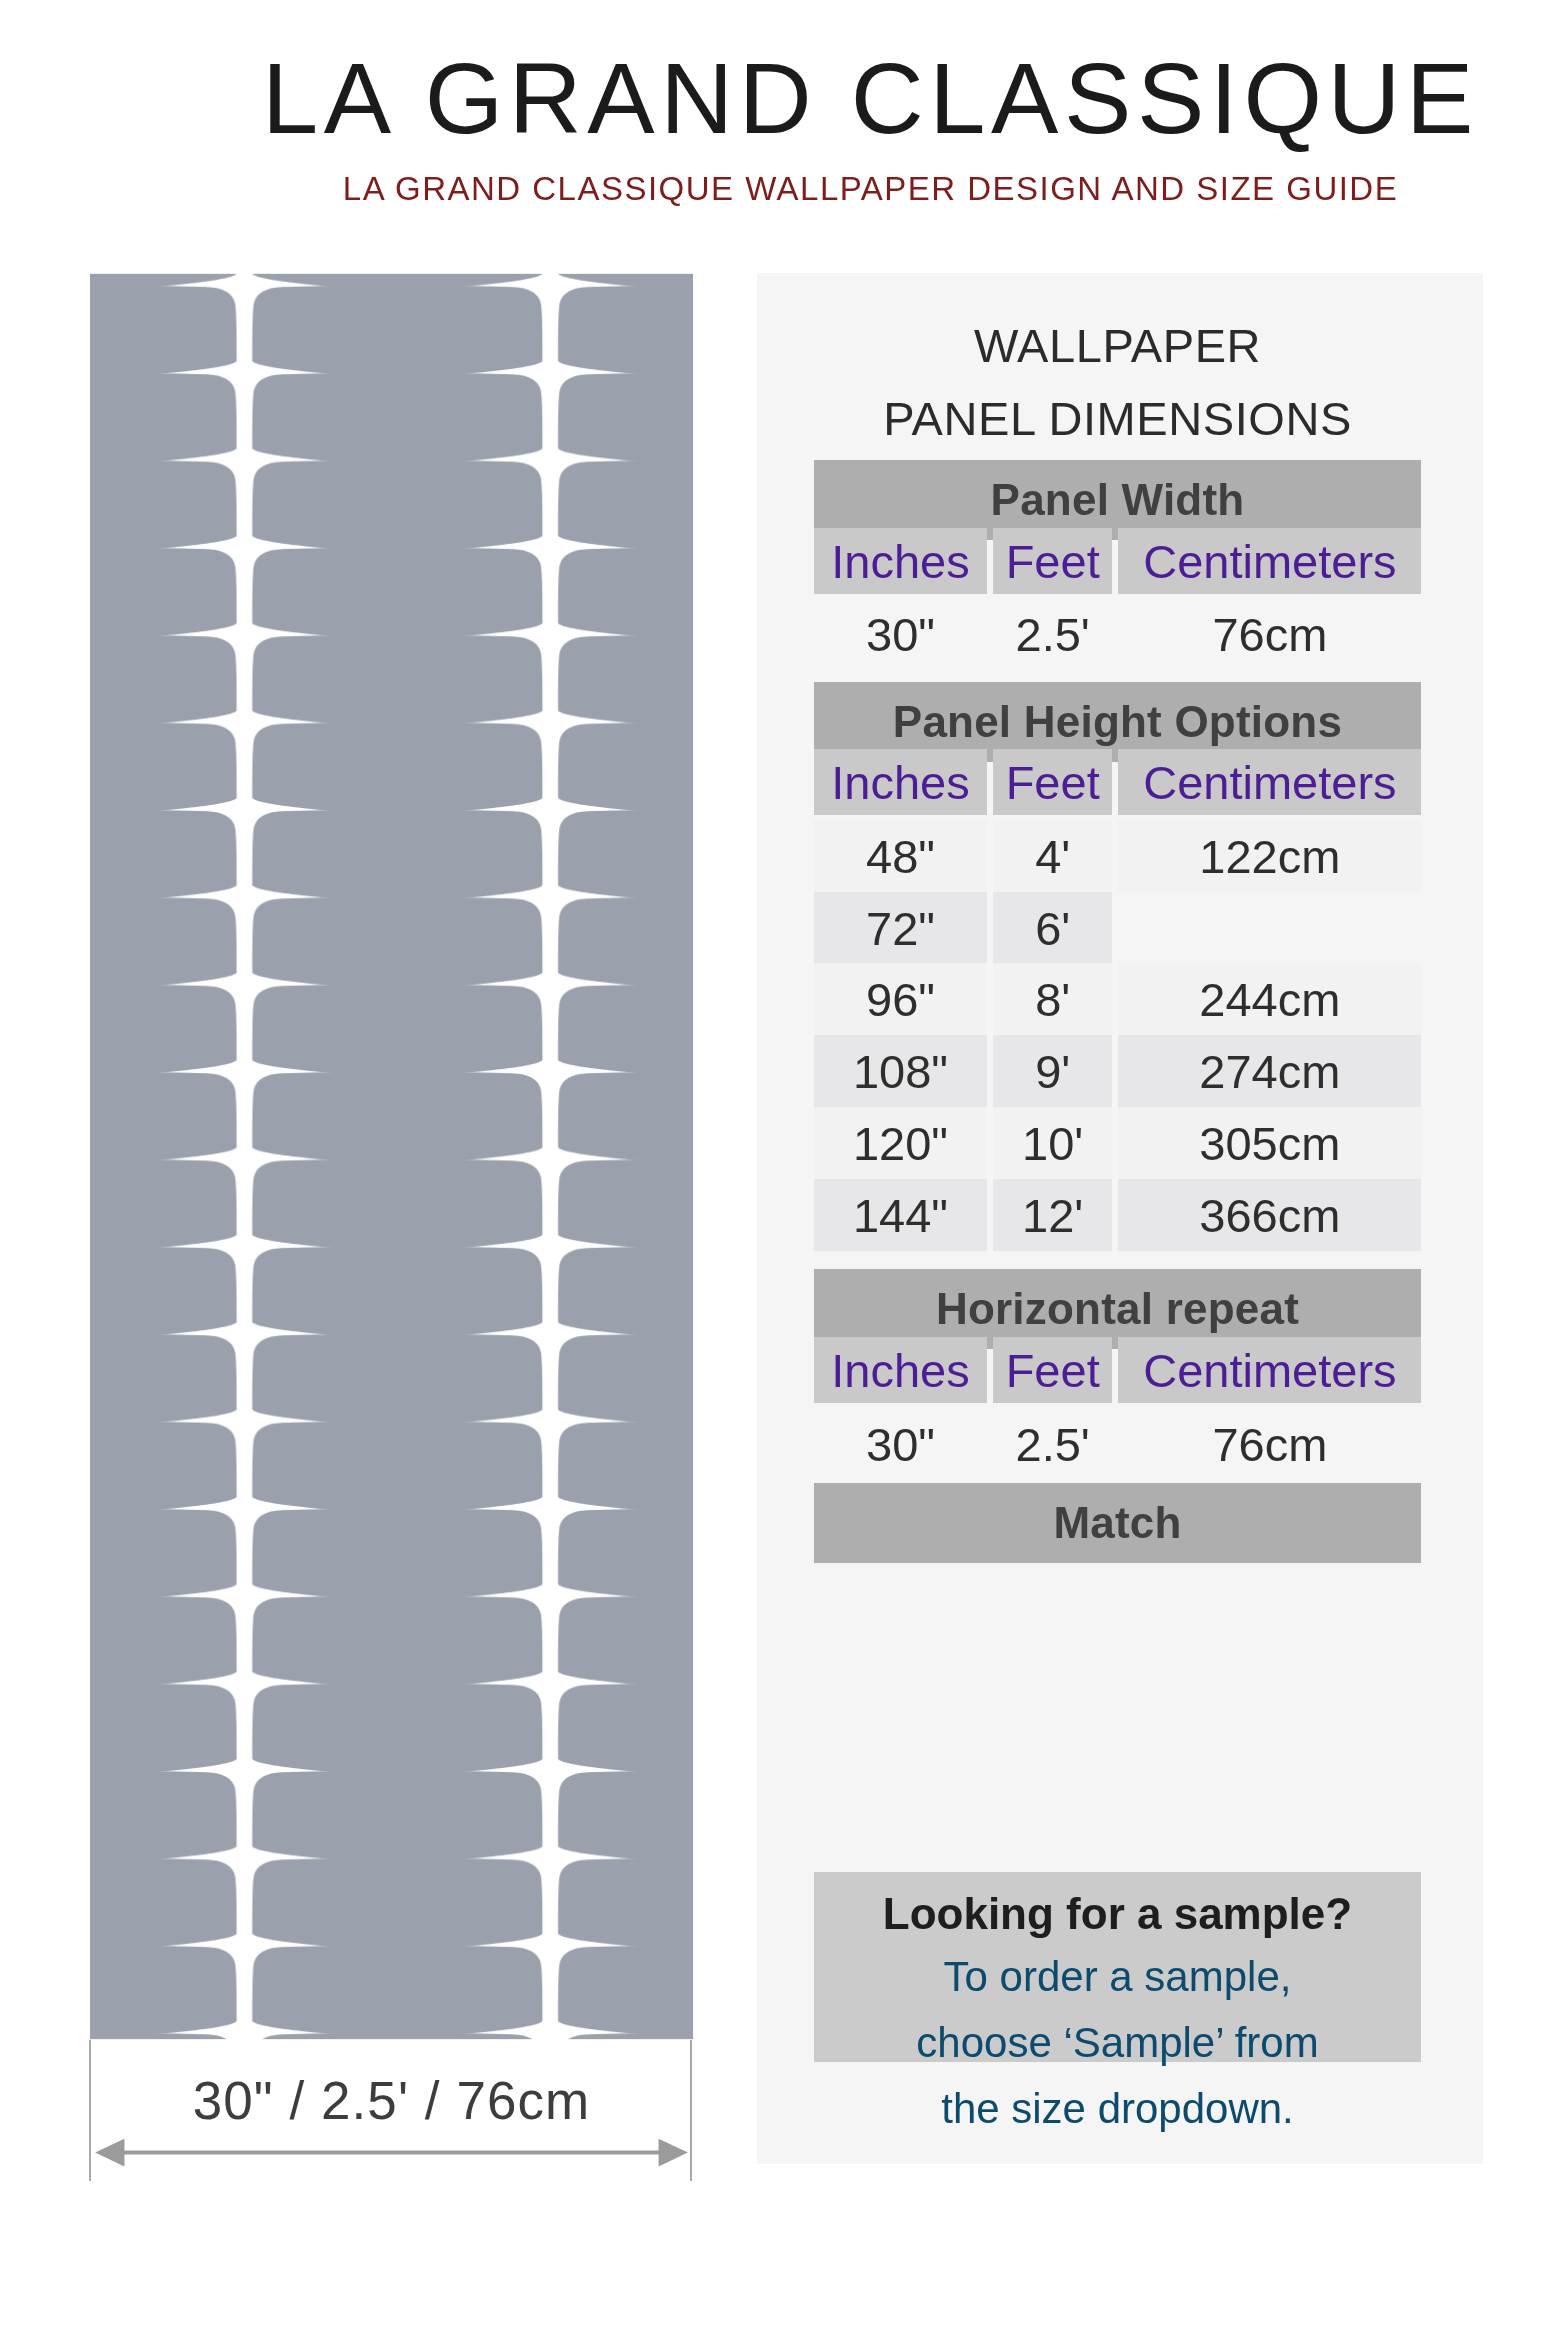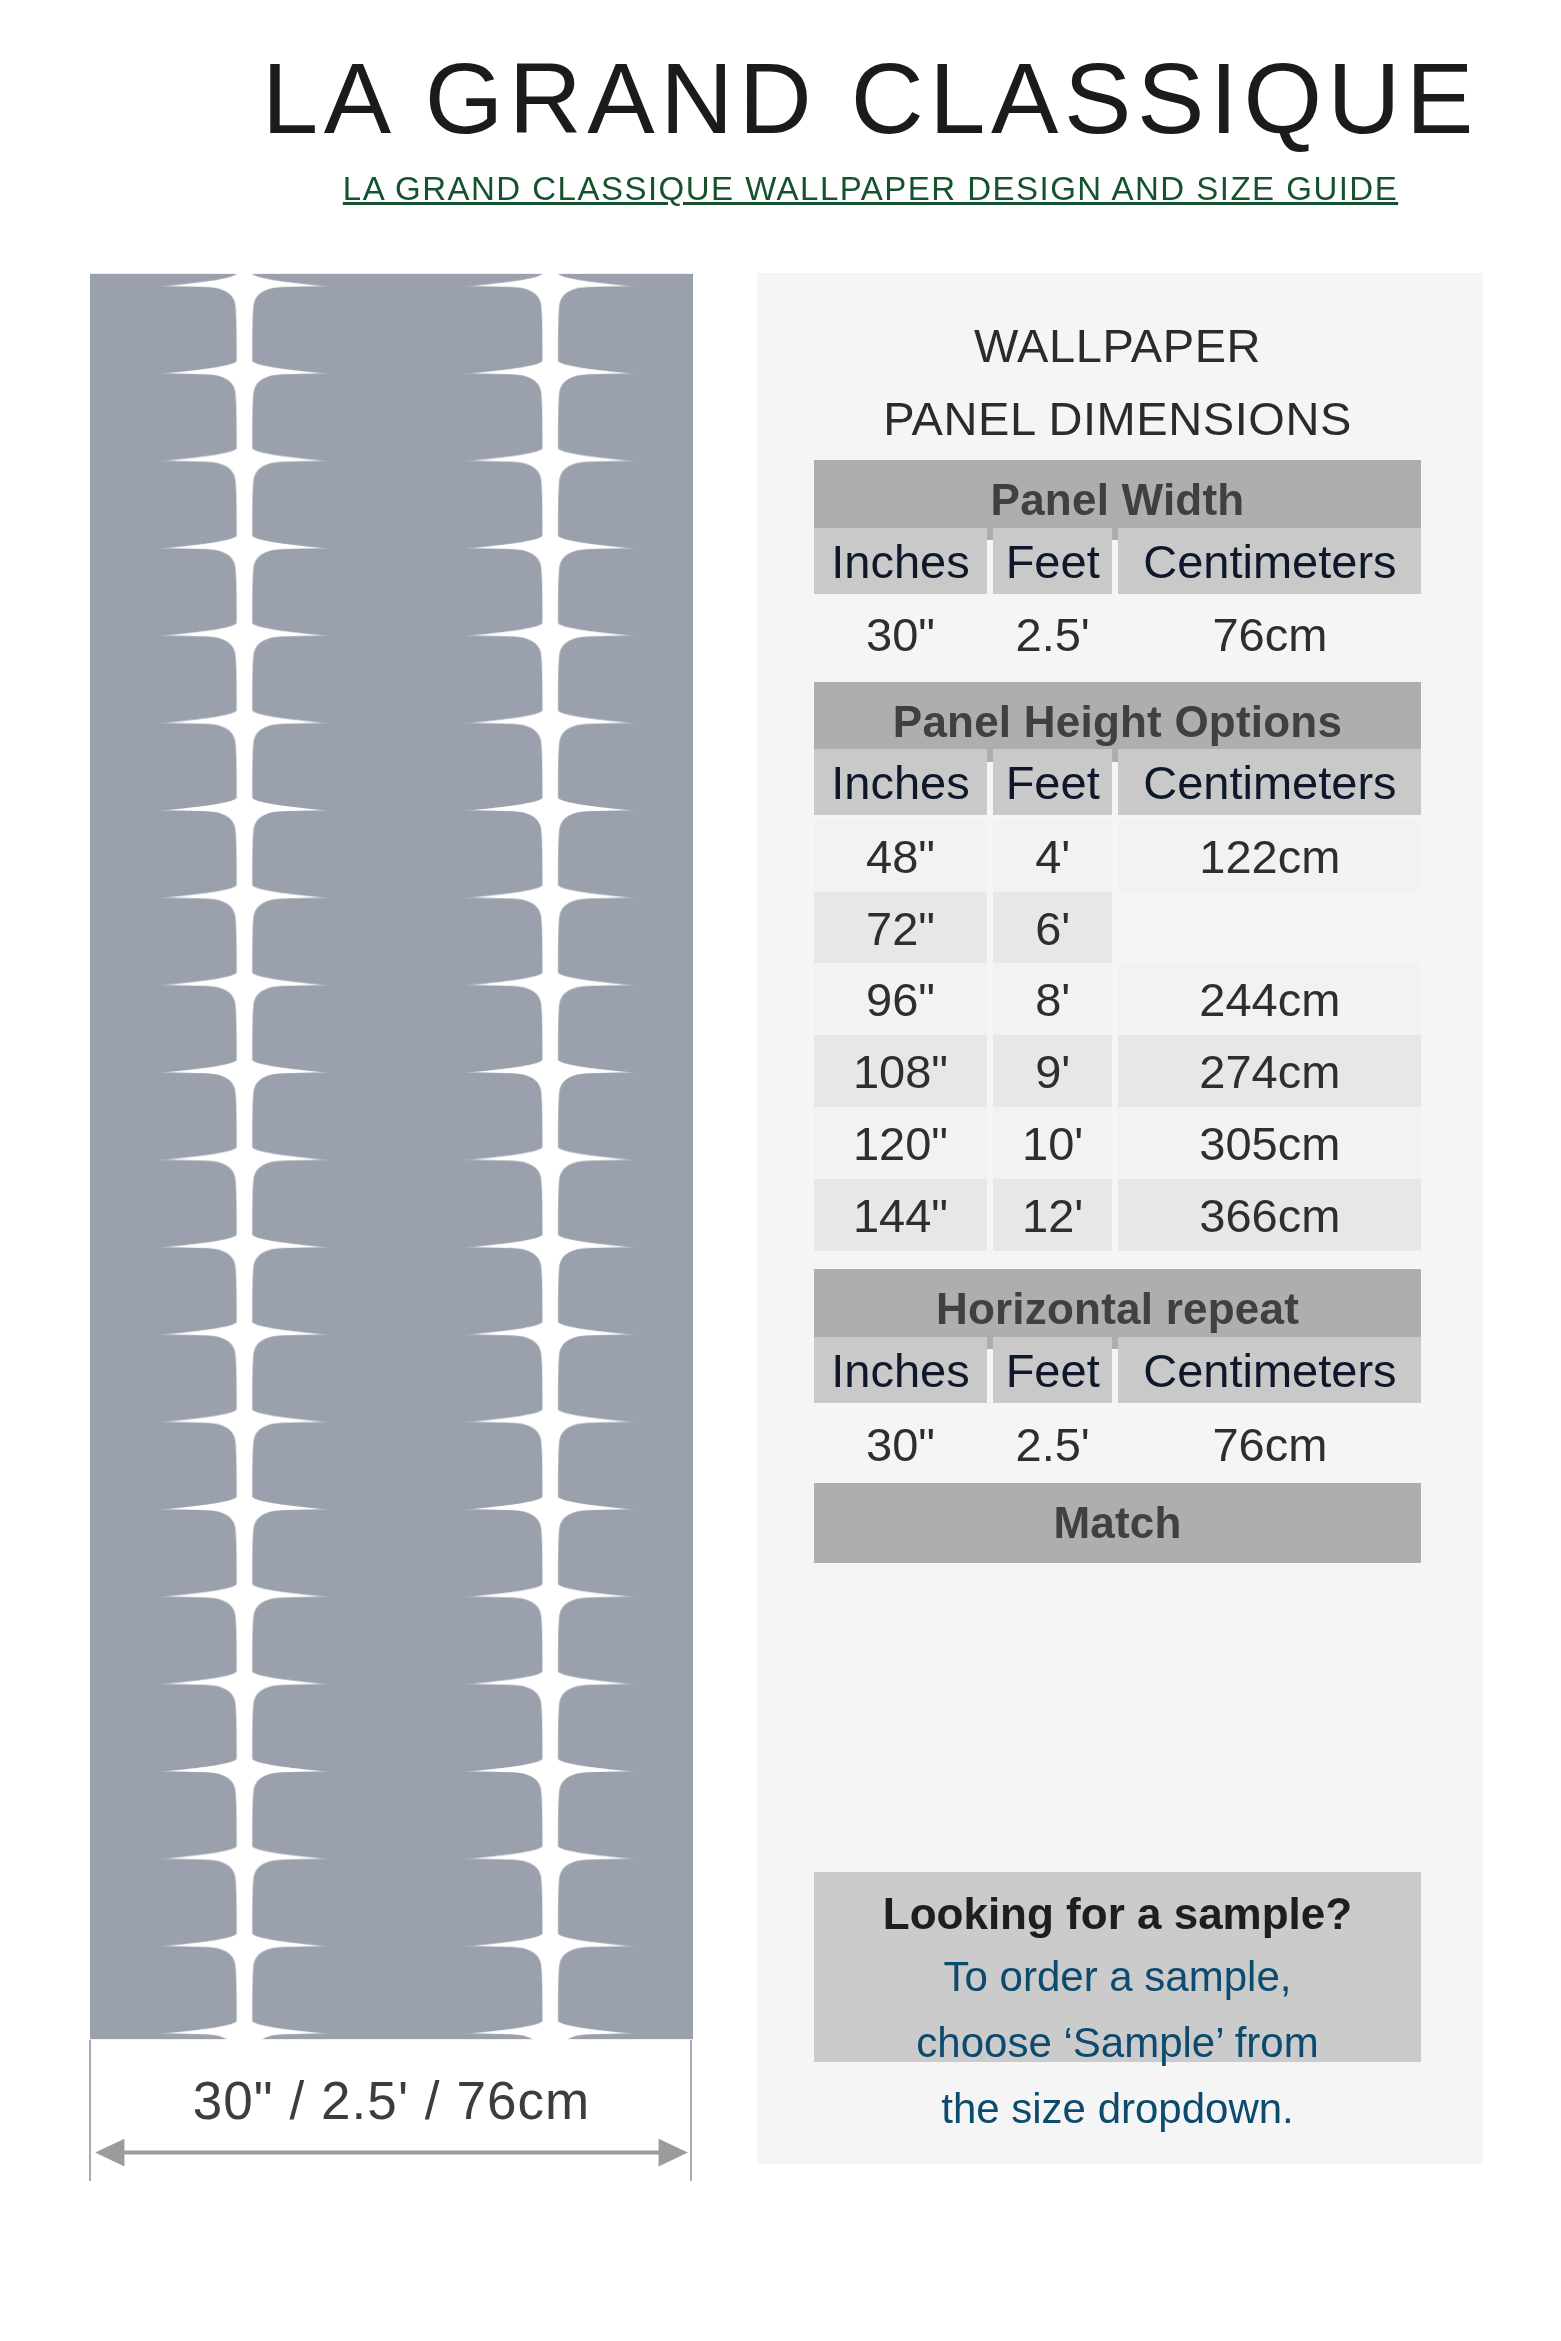--- a/index.html
+++ b/index.html
@@ -9,23 +9,22 @@
   
   .brand-title{
     position:absolute;left:168px;top:41px;width:1405px;
     font-size:101px;font-weight:300;letter-spacing:0.055em;
     color:#1b1b1b;text-align:center;white-space:nowrap;
     font-stretch:condensed;
   }
   .brand-subtitle{
     position:absolute;left:246px;top:170px;width:1249px;
     font-size:33px;font-weight:300;letter-spacing:0.045em;
-    color:#14532d;text-align:center;white-space:nowrap;
-    font-stretch:condensed;
-    text-decoration:underline;
+    color:#7f1d1d;text-align:center;white-space:nowrap;
+    font-stretch:condensed;
   }
 
   
   .preview{
     position:absolute;left:90px;top:273px;width:603px;height:1767px;
     background:#ffffff;overflow:hidden;
   }
   .dim-label{
     position:absolute;left:90px;top:2070px;width:603px;
     text-align:center;font-size:53px;font-weight:300;color:#3d3d3d;
@@ -54,21 +53,21 @@
   }
   .grid3{
     position:absolute;left:814px;width:607px;
     display:grid;grid-template-columns:173px 119px 303px;column-gap:6.2px;
   }
   .grid3 .cell{
     display:flex;align-items:center;justify-content:center;
     font-weight:300;color:#222;white-space:nowrap;font-stretch:condensed;
   }
   .colrow{height:66px;}
-  .colrow .cell{background:#c9c9c9;font-size:47px;color:#0f172a;}
+  .colrow .cell{background:#c9c9c9;font-size:47px;color:#4c1d95;}
   .valrow{height:72px;}
   .valrow .cell{font-size:47px;color:#2e2e2e;}
   .hrow-light .cell{background:#f2f2f3;}
   .hrow-dark .cell{background:#e7e7e9;}
   .match-value{
     position:absolute;left:814px;width:607px;height:77px;background:#c9c9c9;
     display:flex;align-items:center;justify-content:center;
     font-size:48px;font-weight:300;color:#2a2a2a;font-stretch:condensed;
   }
   .sample-box{

